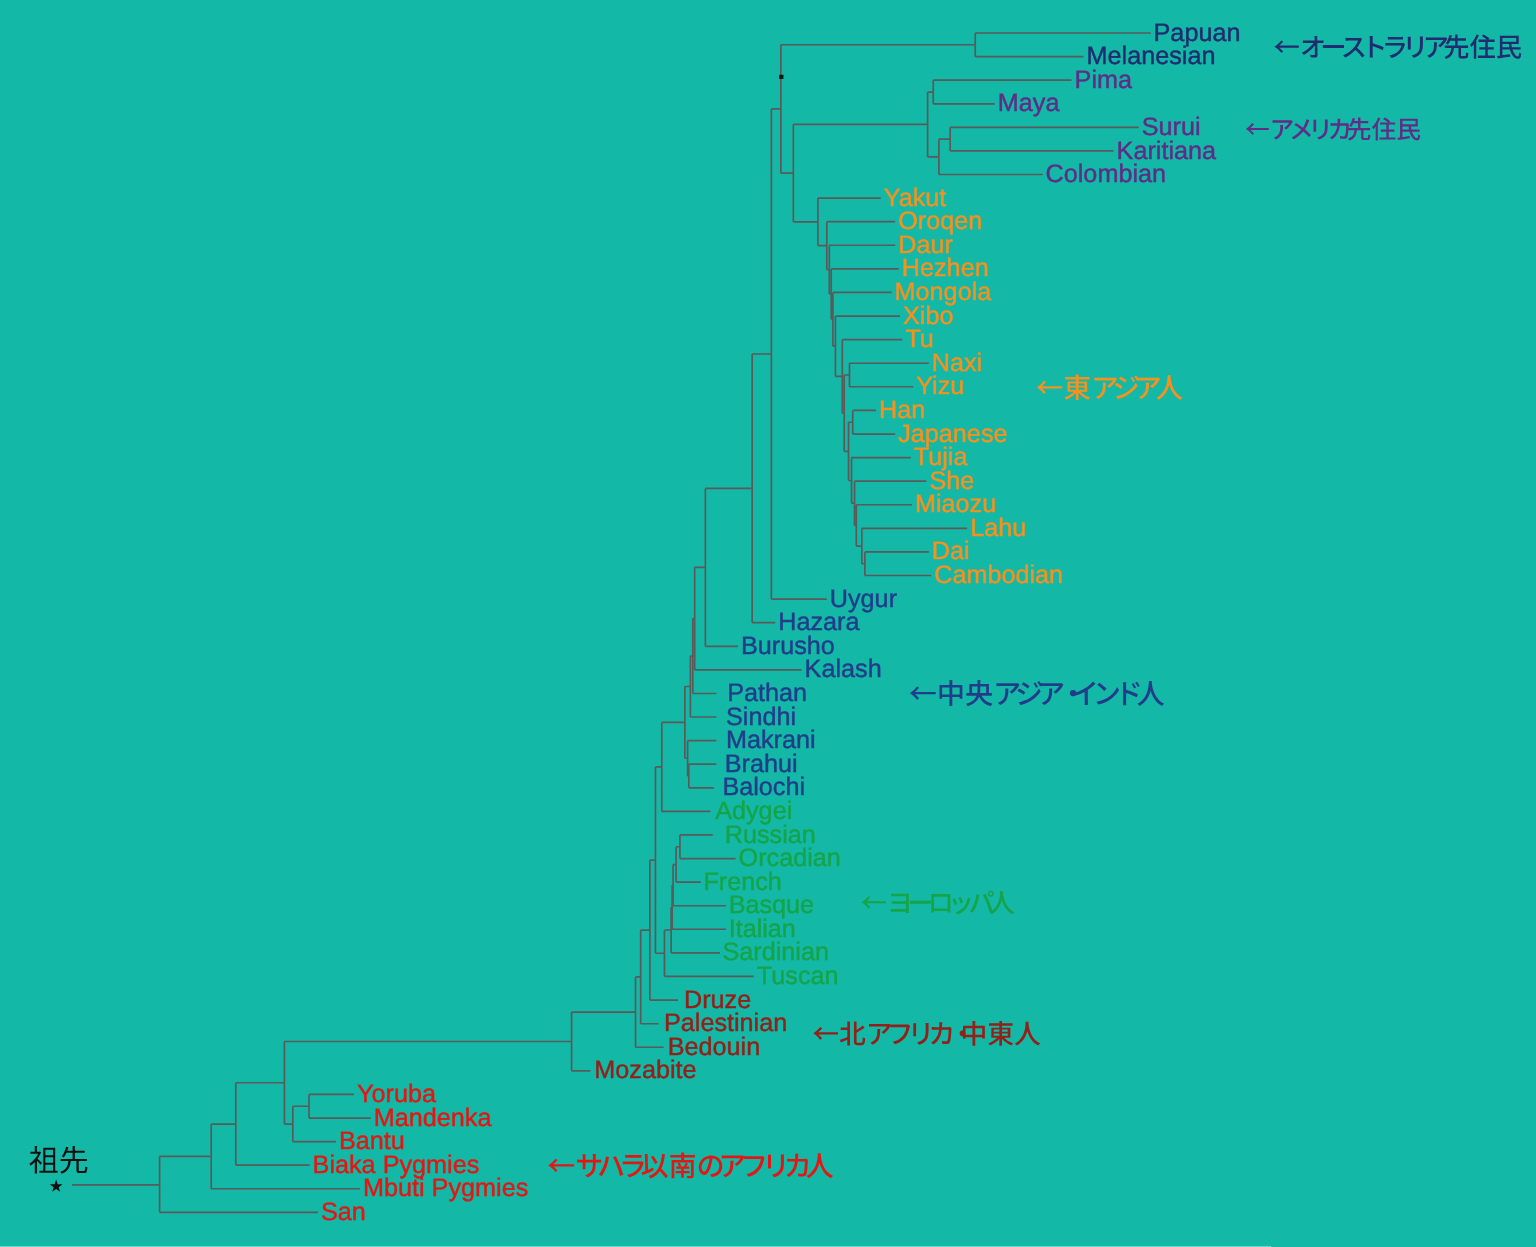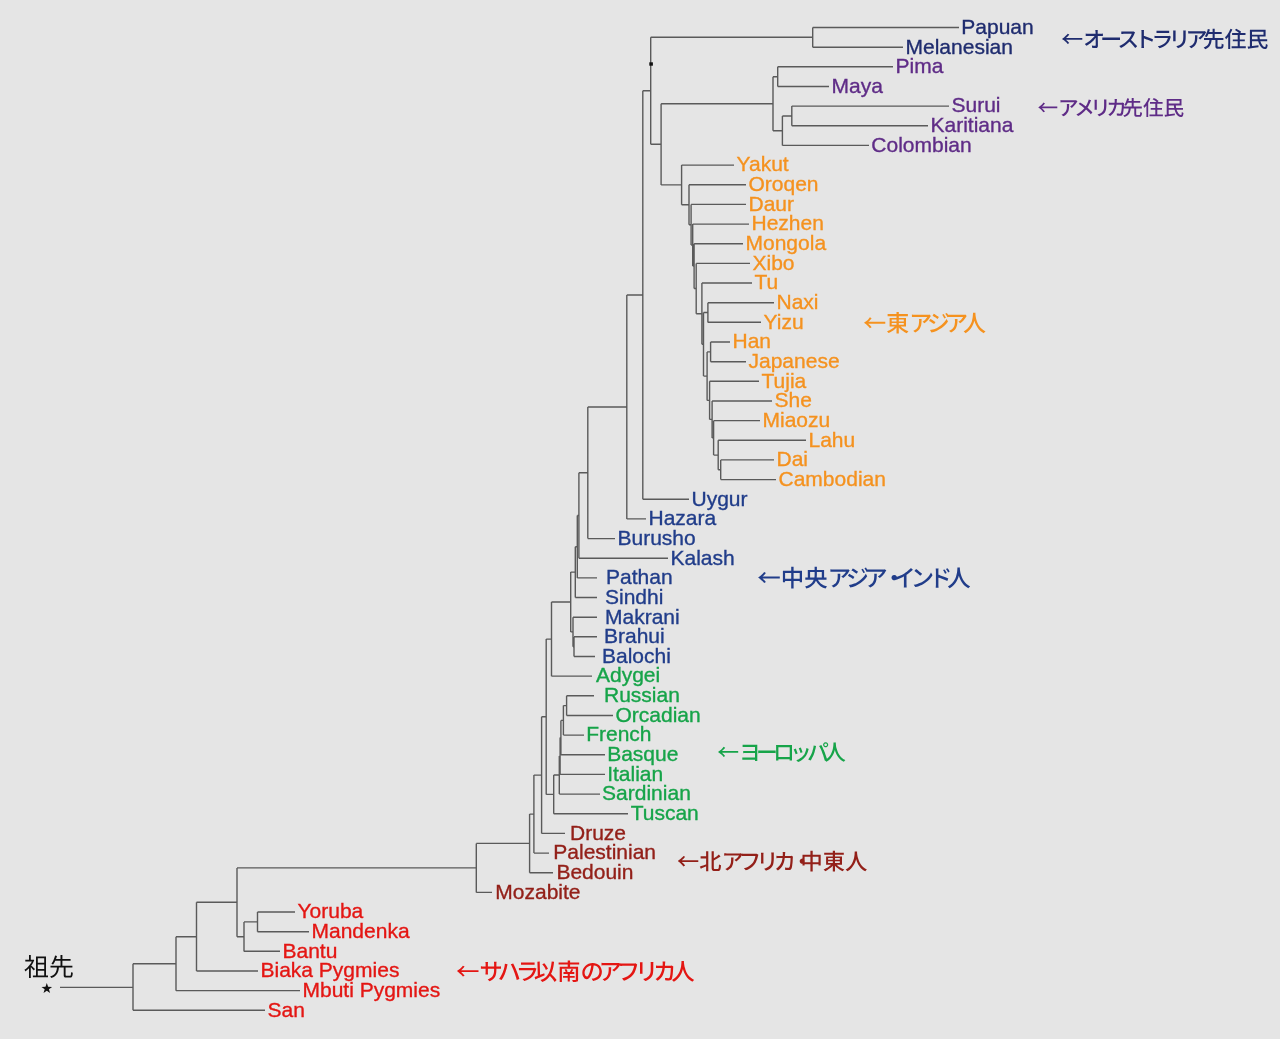--- a/index.html
+++ b/index.html
@@ -1,14 +1,14 @@
 <!DOCTYPE html>
 <html><head><meta charset="utf-8"><style>
 html,body{margin:0;padding:0;background:#ffffff;}
-#wrap{width:1280px;height:1039px;background:#e5e5e5;overflow:hidden;}
+#wrap{width:1280px;height:1039px;background:#14b8a6;overflow:hidden;}
 </style></head><body>
 <div id="wrap"><svg width="1280" height="1039" viewBox="0 0 1280 1039">
       <path d="M650.7 37.3H812.7 M661.1 103.7H773.0 M773.0 76.7H777.7 M773.0 130.7H782.4 M782.4 116.0H791.8 M661.1 184.9H681.6 M681.6 204.7H689.0 M689.0 224.7H691.1 M691.1 245.1H692.7 M692.7 266.1H694.1 M694.1 288.5H696.2 M696.2 313.7H701.9 M701.9 344.3H703.5 M703.5 312.5H707.9 M703.5 376.1H707.1 M707.1 351.9H710.6 M707.1 400.4H709.6 M709.6 419.4H712.1 M712.1 437.9H713.6 M713.6 455.1H718.2 M718.2 469.8H720.7 M642.8 90.8H650.7 M650.7 144.3H661.1 M626.8 295.0H642.8 M587.8 407.0H626.8 M578.9 472.8H587.8 M577.3 515.5H578.9 M575.3 546.7H577.3 M570.7 572.1H575.3 M551.5 602.0H570.7 M570.7 631.9H573.0 M573.0 646.7H574.0 M546.2 639.1H551.5 M563.4 705.6H566.6 M560.9 720.4H563.4 M560.1 737.6H560.9 M559.3 756.0H560.1 M553.7 775.0H559.3 M546.2 794.4H553.7 M541.6 716.7H546.2 M533.9 775.1H541.6 M529.6 814.1H533.9 M476.3 843.4H529.6 M237.0 867.9H476.3 M244.0 921.9H257.5 M237.0 936.7H244.0 M196.5 902.3H237.0 M176.0 936.7H196.5 M133.0 963.7H176.0 M60.0 987.4H133.0 M812.7 27.5H959.0 M812.7 47.2H903.0 M777.7 66.8H893.0 M777.7 86.5H829.0 M791.8 106.1H949.0 M791.8 125.8H928.0 M782.4 145.4H869.0 M681.6 165.1H734.0 M689.0 184.7H746.0 M691.1 204.4H746.0 M692.7 224.1H749.0 M694.1 243.7H743.0 M696.2 263.4H750.0 M701.9 283.0H752.0 M707.9 302.7H774.0 M707.9 322.3H761.0 M710.6 342.0H730.0 M710.6 361.7H746.0 M709.6 381.3H759.0 M712.1 401.0H772.0 M713.6 420.6H760.0 M718.2 440.3H806.0 M720.7 459.9H774.0 M720.7 479.6H776.0 M642.8 499.2H689.0 M626.8 518.9H646.0 M587.8 538.6H615.0 M578.9 558.2H668.0 M577.3 577.9H597.0 M575.3 597.5H597.0 M573.0 617.2H597.0 M574.0 636.8H597.0 M574.0 656.5H595.0 M551.5 676.1H592.0 M566.6 695.8H594.0 M566.6 715.5H613.0 M563.4 735.1H584.0 M560.9 754.8H605.0 M560.1 774.4H605.0 M559.3 794.1H600.0 M553.7 813.7H628.0 M541.6 833.4H565.0 M533.9 853.1H549.0 M529.6 872.7H553.0 M476.3 892.4H492.0 M257.5 912.0H295.0 M257.5 931.7H309.0 M244.0 951.3H280.0 M196.5 971.0H258.0 M176.0 990.6H300.0 M133.0 1010.3H265.0 M812.7 27.5V47.2 M777.7 66.8V86.5 M791.8 106.1V125.8 M782.4 116.0V145.5 M773.0 76.7V130.7 M661.1 103.7V184.9 M650.7 37.3V144.3 M681.6 165.1V204.7 M689.0 184.8V224.7 M691.1 204.4V245.1 M692.7 224.1V266.1 M694.1 243.7V288.5 M696.2 263.4V313.7 M701.9 283.1V344.3 M703.5 312.5V376.1 M707.9 302.7V322.4 M707.1 351.9V400.4 M710.6 342.0V361.7 M709.6 381.3V419.4 M712.1 401.0V437.9 M713.6 420.7V455.1 M718.2 440.3V469.8 M720.7 460.0V479.6 M642.8 90.8V499.3 M626.8 295.0V518.9 M587.8 407.0V538.6 M578.9 472.8V558.2 M577.3 515.5V577.9 M575.3 546.7V597.6 M570.7 572.1V631.9 M573.0 617.2V646.7 M574.0 636.9V656.5 M551.5 602.0V676.2 M566.6 695.8V715.5 M563.4 705.6V735.1 M560.9 720.4V754.8 M560.1 737.6V774.5 M559.3 756.0V794.1 M553.7 775.0V813.8 M546.2 639.1V794.4 M541.6 716.7V833.4 M533.9 775.1V853.1 M529.6 814.1V872.7 M476.3 843.4V892.4 M257.5 912.1V931.7 M244.0 921.9V951.4 M237.0 867.9V936.7 M196.5 902.3V971.0 M176.0 936.7V990.7 M133.0 963.7V1010.3" stroke="#5a5a5a" stroke-width="1.4" fill="none"></path>
       <rect x="649.3" y="62.3" width="3.6" height="3.4" fill="#111"></rect>
       <polygon points="46.8,983.0 48.1,986.8 52.1,986.9 48.9,989.3 50.1,993.1 46.8,990.8 43.5,993.1 44.7,989.3 41.5,986.9 45.5,986.8" fill="#111"></polygon>
       <g font-family="Liberation Sans, sans-serif" font-size="21px">
         <text x="961.3" y="33.8" fill="#1f2c6f" stroke="#1f2c6f" stroke-width="0.35">Papuan</text>
         <text x="905.5" y="53.5" fill="#1f2c6f" stroke="#1f2c6f" stroke-width="0.35">Melanesian</text>
         <text x="895.5" y="73.1" fill="#5f2c87" stroke="#5f2c87" stroke-width="0.35">Pima</text>
         <text x="831.5" y="92.8" fill="#5f2c87" stroke="#5f2c87" stroke-width="0.35">Maya</text>

